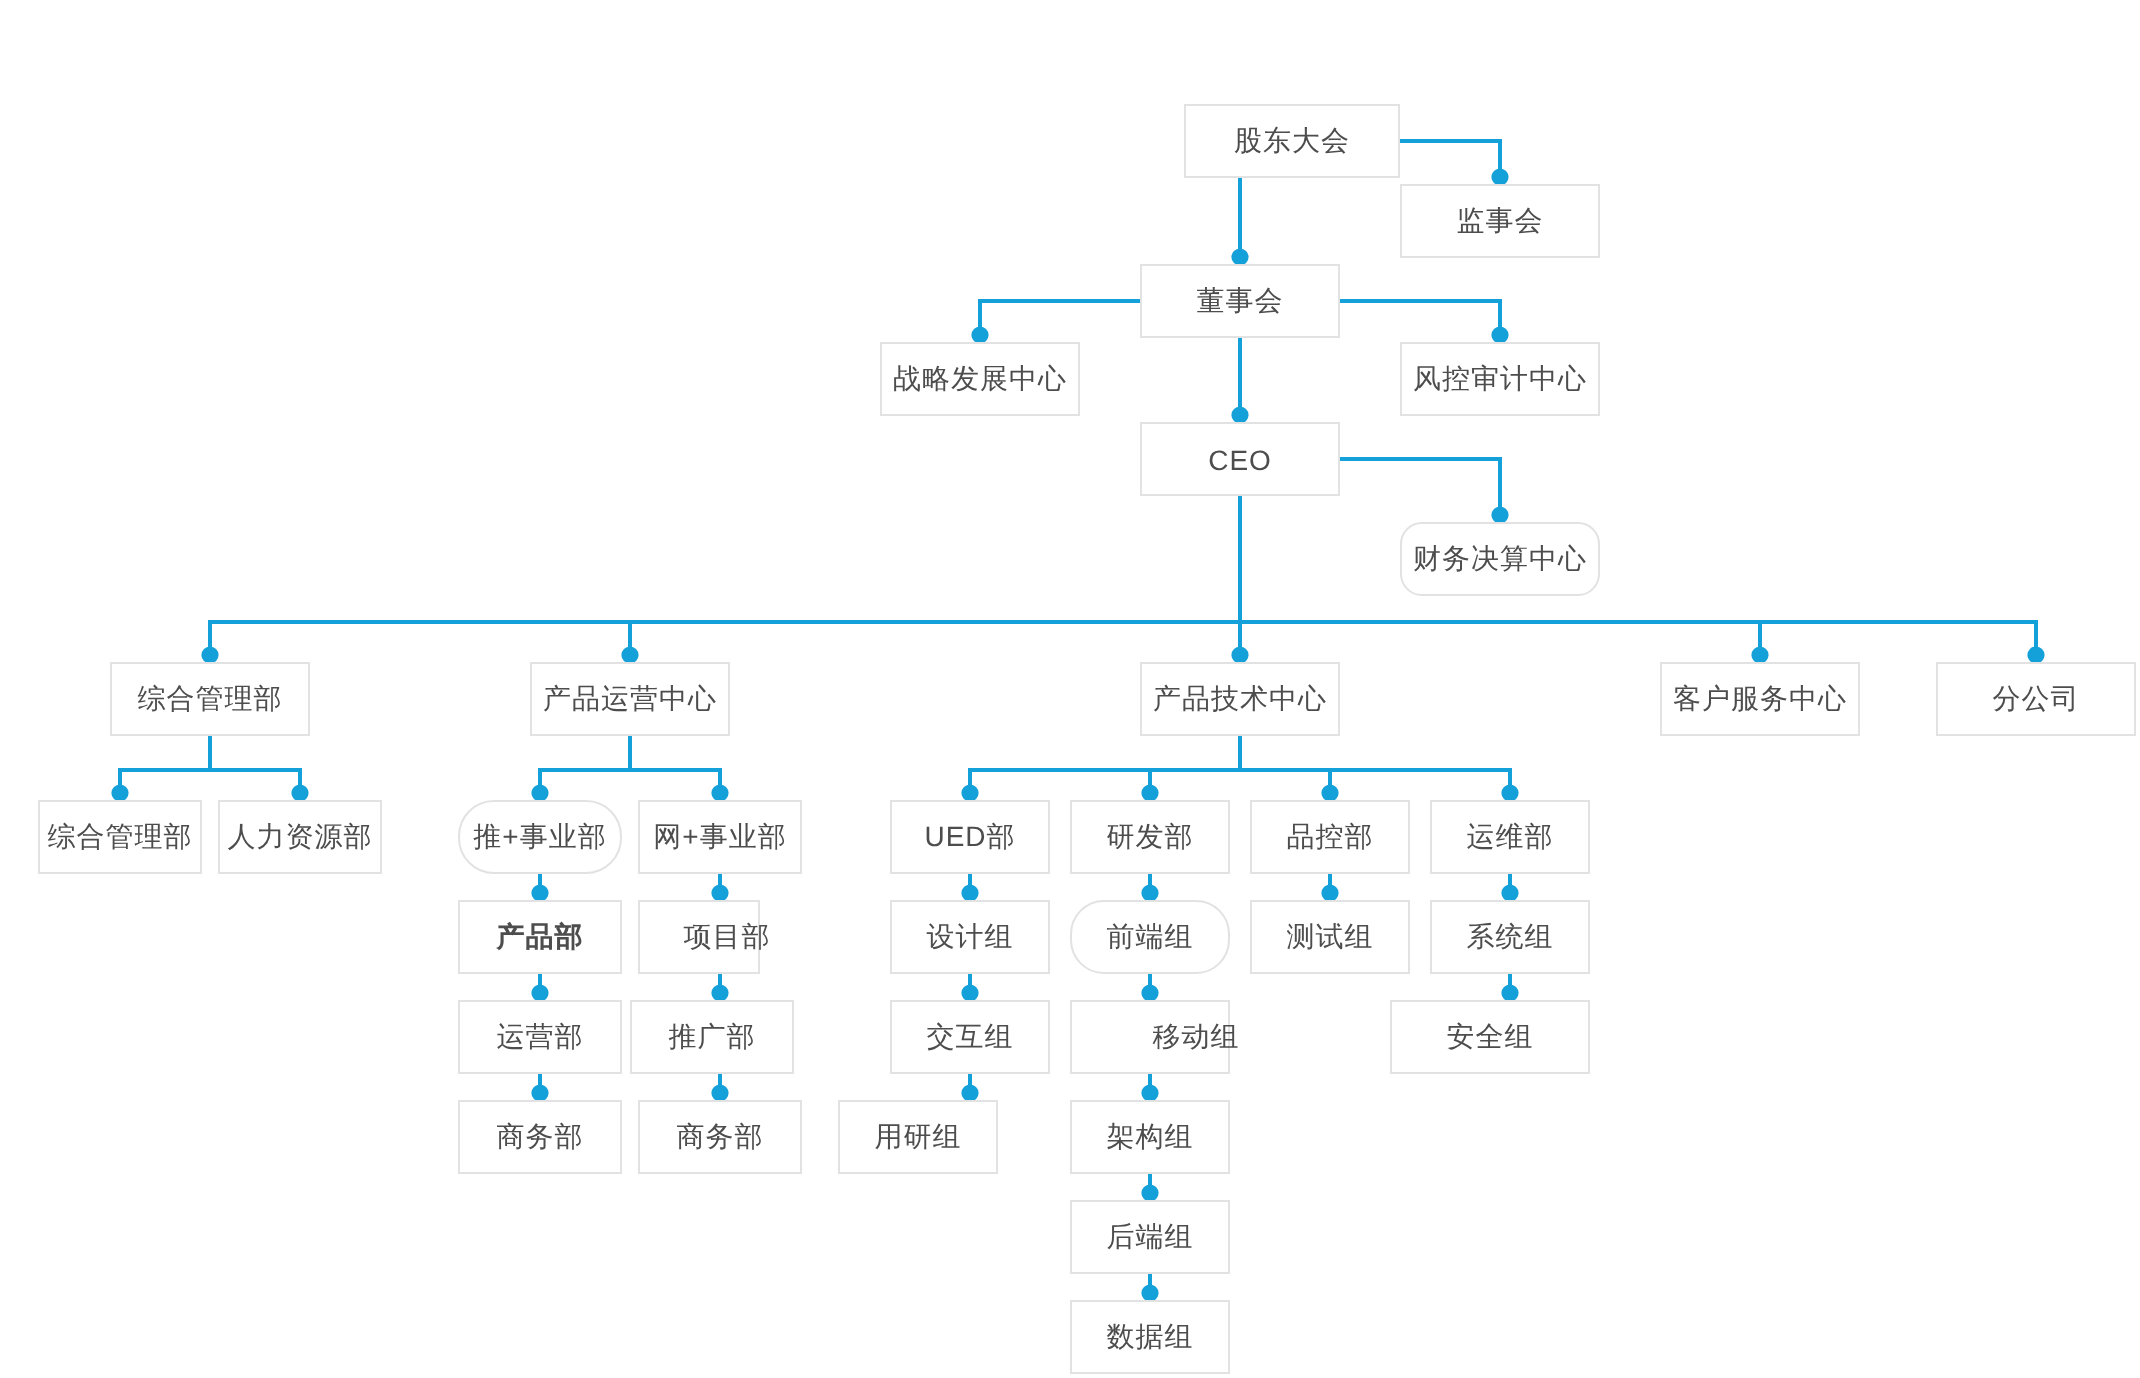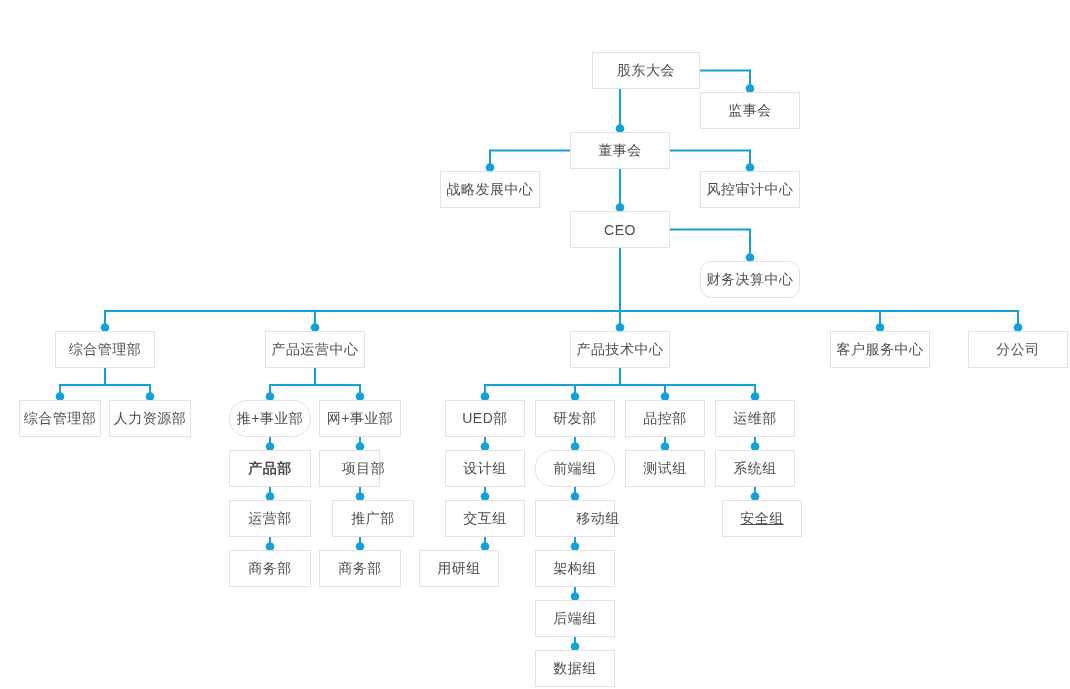--- a/index.html
+++ b/index.html
@@ -129,31 +129,31 @@
       <div class="org-node" style="left: 830px; top: 331px; width: 100px; height: 37px;">客户服务中心</div>
       <div class="org-node" style="left: 968px; top: 331px; width: 100px; height: 37px;">分公司</div>
       <div class="org-node" style="left: 19px; top: 400px; width: 82px; height: 37px;">综合管理部</div>
       <div class="org-node" style="left: 109px; top: 400px; width: 82px; height: 37px;">人力资源部</div>
       <div class="org-node" style="left: 229px; top: 400px; width: 82px; height: 37px; border-radius: 18px;">推+事业部</div>
       <div class="org-node" style="left: 319px; top: 400px; width: 82px; height: 37px;">网+事业部</div>
       <div class="org-node" style="left: 229px; top: 450px; width: 82px; height: 37px; font-weight: bold;">产品部</div>
       <div class="org-node" style="left: 229px; top: 500px; width: 82px; height: 37px;">运营部</div>
       <div class="org-node" style="left: 229px; top: 550px; width: 82px; height: 37px;">商务部</div>
       <div class="org-node" style="left: 319px; top: 450px; width: 61px; height: 37px; padding-left: 28px;">项目部</div>
-      <div class="org-node" style="left: 332px; top: 500px; width: 82px; height: 37px;">推广部</div>
+      <div class="org-node" style="left: 315px; top: 500px; width: 82px; height: 37px;">推广部</div>
       <div class="org-node" style="left: 319px; top: 550px; width: 82px; height: 37px;">商务部</div>
       <div class="org-node" style="left: 445px; top: 400px; width: 80px; height: 37px;">UED部</div>
       <div class="org-node" style="left: 535px; top: 400px; width: 80px; height: 37px;">研发部</div>
       <div class="org-node" style="left: 625px; top: 400px; width: 80px; height: 37px;">品控部</div>
       <div class="org-node" style="left: 715px; top: 400px; width: 80px; height: 37px;">运维部</div>
       <div class="org-node" style="left: 445px; top: 450px; width: 80px; height: 37px;">设计组</div>
       <div class="org-node" style="left: 445px; top: 500px; width: 80px; height: 37px;">交互组</div>
       <div class="org-node" style="left: 419px; top: 550px; width: 80px; height: 37px;">用研组</div>
       <div class="org-node" style="left: 535px; top: 450px; width: 80px; height: 37px; border-radius: 17px;">前端组</div>
       <div class="org-node" style="left: 535px; top: 500px; width: 80px; height: 37px; padding-left: 46px;">移动组</div>
       <div class="org-node" style="left: 535px; top: 550px; width: 80px; height: 37px;">架构组</div>
       <div class="org-node" style="left: 535px; top: 600px; width: 80px; height: 37px;">后端组</div>
       <div class="org-node" style="left: 535px; top: 650px; width: 80px; height: 37px;">数据组</div>
       <div class="org-node" style="left: 625px; top: 450px; width: 80px; height: 37px;">测试组</div>
       <div class="org-node" style="left: 715px; top: 450px; width: 80px; height: 37px;">系统组</div>
-      <div class="org-node" style="left: 722px; top: 500px; width: 80px; height: 37px; text-decoration: underline;">安全组</div>
+      <div class="org-node" style="left: 695px; top: 500px; width: 100px; height: 37px;">安全组</div>
     </div>
 </div>
 
 </body></html>

